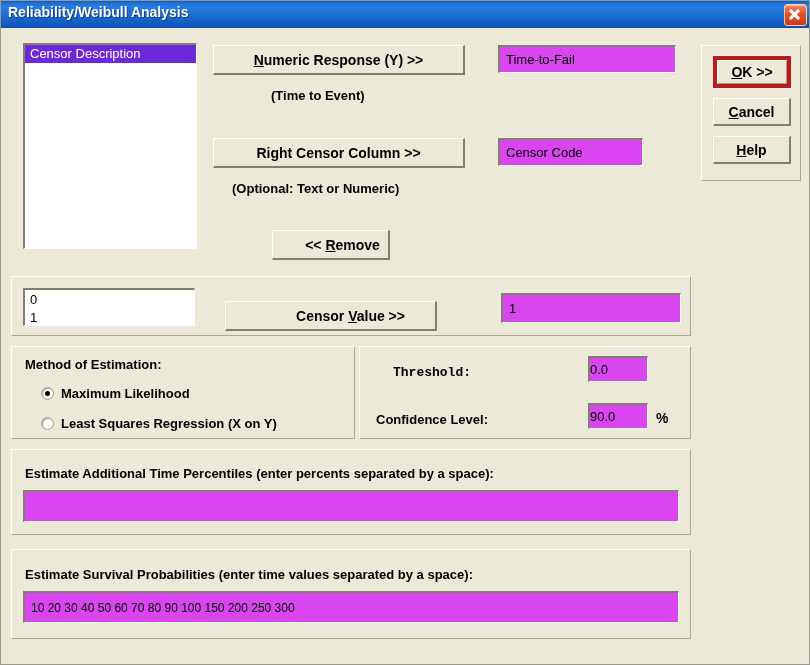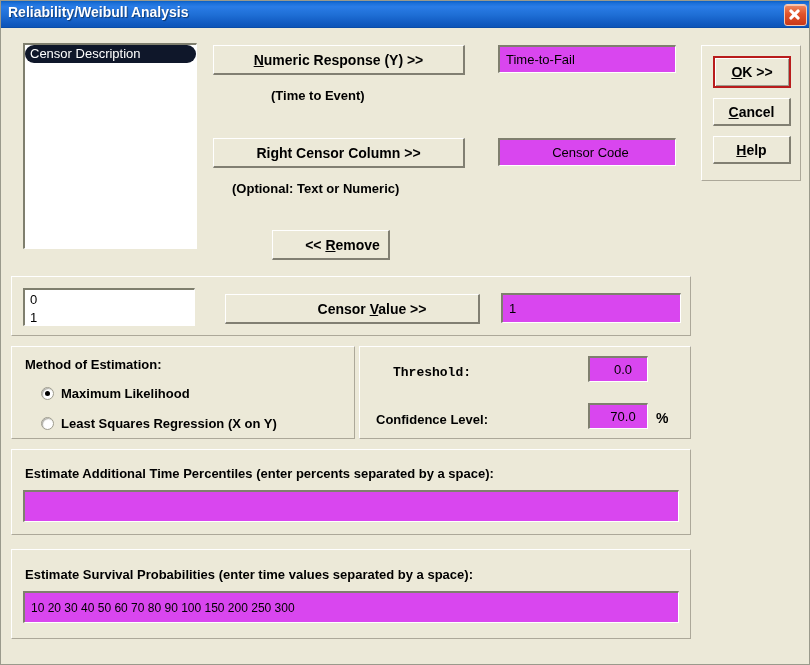--- a/index.html
+++ b/index.html
@@ -81,63 +81,62 @@
     overflow: hidden;
     font-size: 13px;
     color: #000000;
   }
   .listbox .row {
     padding: 1px 4px 1px 5px;
     line-height: 16px;
     white-space: nowrap;
   }
   .listbox .row.selected {
-    background: #0f172a;
+    background: #6d28d9;
     color: #ffffff;
-    border-radius: 9px;
   }
   .textfield {
     position: absolute;
     background: #d946ef;
     border-top: 2px solid #7f7f6e;
     border-left: 2px solid #7f7f6e;
     border-right: 1px solid #ffffff;
     border-bottom: 1px solid #ffffff;
     box-sizing: border-box;
     font-size: 13px;
     color: #000000;
     display: flex;
     align-items: center;
     padding-left: 6px;
     white-space: nowrap;
     overflow: hidden;
   }
   .textfield.center {
-    justify-content: center;
-    padding-left: 9px;
+    justify-content: flex-start;
+    padding-left: 0;
   }
   .btn {
     position: absolute;
     background: #ece9d8;
     border-top: 1px solid #ffffff;
     border-left: 1px solid #ffffff;
     border-right: 2px solid #817f72;
     border-bottom: 2px solid #817f72;
     box-sizing: border-box;
     font-size: 14px;
     font-weight: bold;
     color: #000000;
     display: flex;
     align-items: center;
     justify-content: center;
     cursor: pointer;
     white-space: nowrap;
   }
   .btn.default {
-    border: 2px solid #b91c1c;
+    border: 4px solid #b91c1c;
     box-shadow: inset 1px 1px 0 #ffffff, inset -1px -1px 0 #9e9c8e;
   }
   .btn u { text-decoration: underline; }
 
   .label {
     position: absolute;
     font-size: 13px;
     font-weight: bold;
     color: #000000;
     white-space: nowrap;
@@ -196,21 +195,21 @@
 
   <div class="textfield" style="left:497px; top:44px; width:178px; height:28px;">
     <span>Time-to-Fail</span>
   </div>
 
   <div class="btn" style="left:212px; top:137px; width:252px; height:30px;">
     <span>Ri<u>g</u>ht Censor Column &gt;&gt;</span>
   </div>
   <div class="label" style="left:231px; top:180px;">(Optional: Text or Numeric)</div>
 
-  <div class="textfield" style="left:497px; top:137px; width:178px; height:28px;justify-content:center;">
+  <div class="textfield" style="left:497px; top:137px; width:145px; height:28px;">
     <span>Censor Code</span>
   </div>
 
   <div class="btn" style="left:271px; top:229px; width:118px; height:30px;padding-left:24px;">
     <span>&lt;&lt; <u>R</u>emove</span>
   </div>
 
   <div class="panel" style="left:700px; top:44px; width:100px; height:136px;"></div>
   <div class="btn default" style="left:712px; top:55px; width:78px; height:32px;">
     <span><u>O</u>K &gt;&gt;</span>
@@ -220,21 +219,21 @@
   </div>
   <div class="btn" style="left:712px; top:135px; width:78px; height:28px;">
     <span><u>H</u>elp</span>
   </div>
 
   <div class="panel" style="left:10px; top:275px; width:680px; height:60px;"></div>
   <div class="listbox" style="left:22px; top:287px; width:172px; height:38px; padding-top:1px;">
     <div class="row">0</div>
     <div class="row">1</div>
   </div>
-  <div class="btn" style="left:224px; top:293px; width:255px; height:30px;padding-left:40px;">
+  <div class="btn" style="left:224px; top:300px; width:212px; height:30px;padding-left:40px;">
     <span>Censor <u>V</u>alue &gt;&gt;</span>
   </div>
   <div class="textfield" style="left:500px; top:292px; width:180px; height:30px;">
     <span>1</span>
   </div>
 
   <div class="panel" style="left:10px; top:345px; width:344px; height:93px;"></div>
   <div class="label" style="left:24px; top:356px;">Method of Estimation:</div>
   <div class="radio-row" style="left:40px; top:415px;">
     <span class="radio"></span>
@@ -245,21 +244,21 @@
     <span>Maximum Likelihood</span>
   </div>
 
   <div class="panel" style="left:358px; top:345px; width:332px; height:93px;"></div>
   <div class="label" style="left:392px; top:364px;font-family:Liberation Mono, monospace;">Threshold:</div>
   <div class="textfield center" style="left:587px; top:355px; width:60px; height:26px;">
     <span>0.0</span>
   </div>
   <div class="label" style="left:375px; top:411px;">Confidence Level:</div>
   <div class="textfield center" style="left:587px; top:402px; width:60px; height:26px;">
-    <span>70.0</span>
+    <span>90.0</span>
   </div>
   <div class="label" style="left:655px; top:409px; font-size:14px;">%</div>
 
   <div class="panel" style="left:10px; top:448px; width:680px; height:86px;"></div>
   <div class="label" style="left:24px; top:465px;">Estimate Additional Time Percentiles (enter percents separated by a space):</div>
   <div class="textfield" style="left:22px; top:489px; width:656px; height:32px;">
     <span></span>
   </div>
 
   <div class="panel" style="left:10px; top:548px; width:680px; height:90px;"></div>

